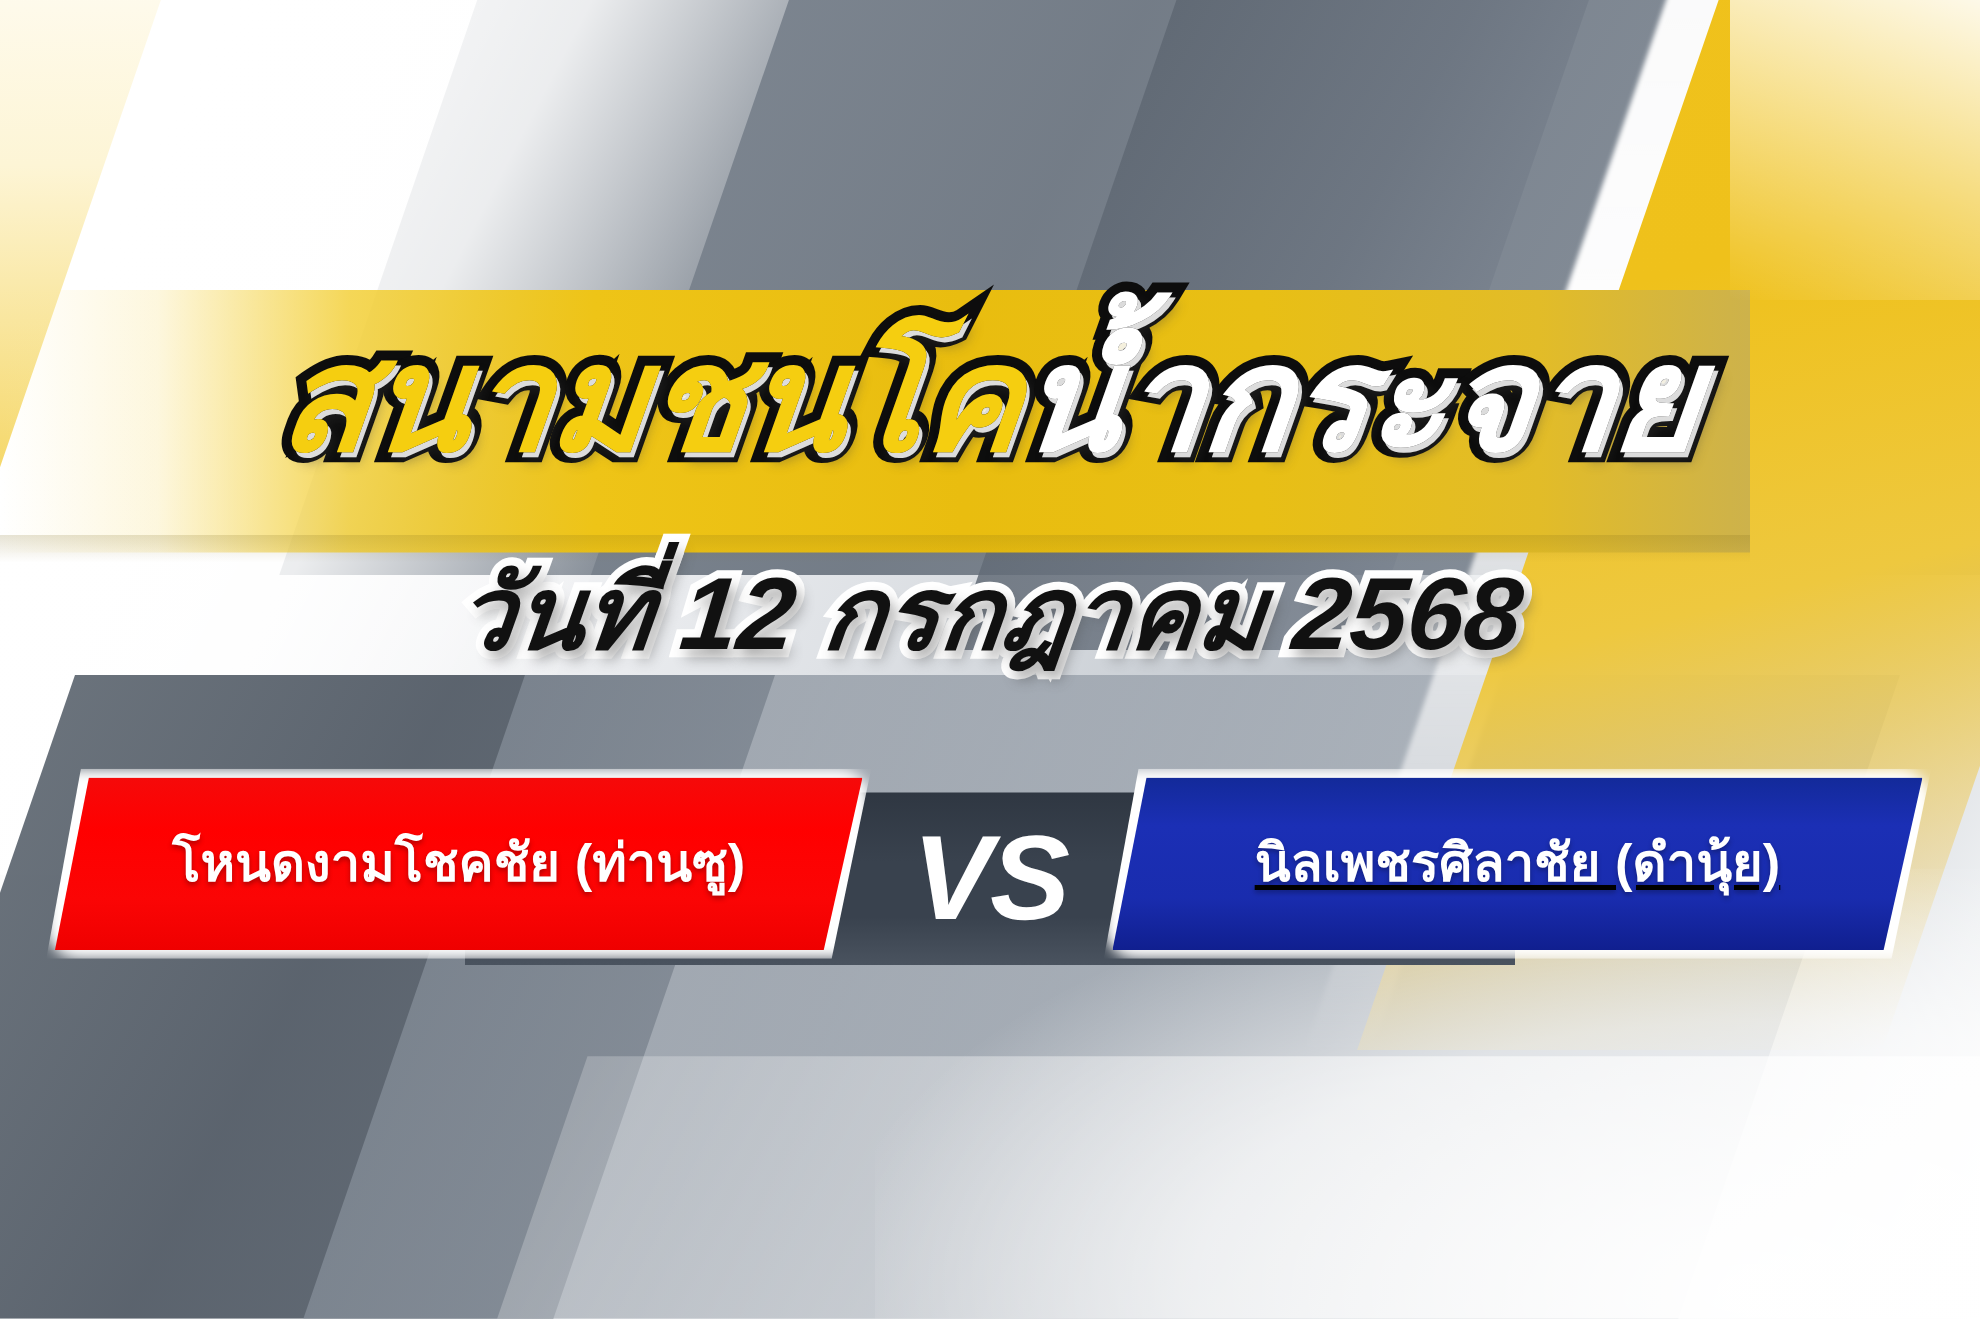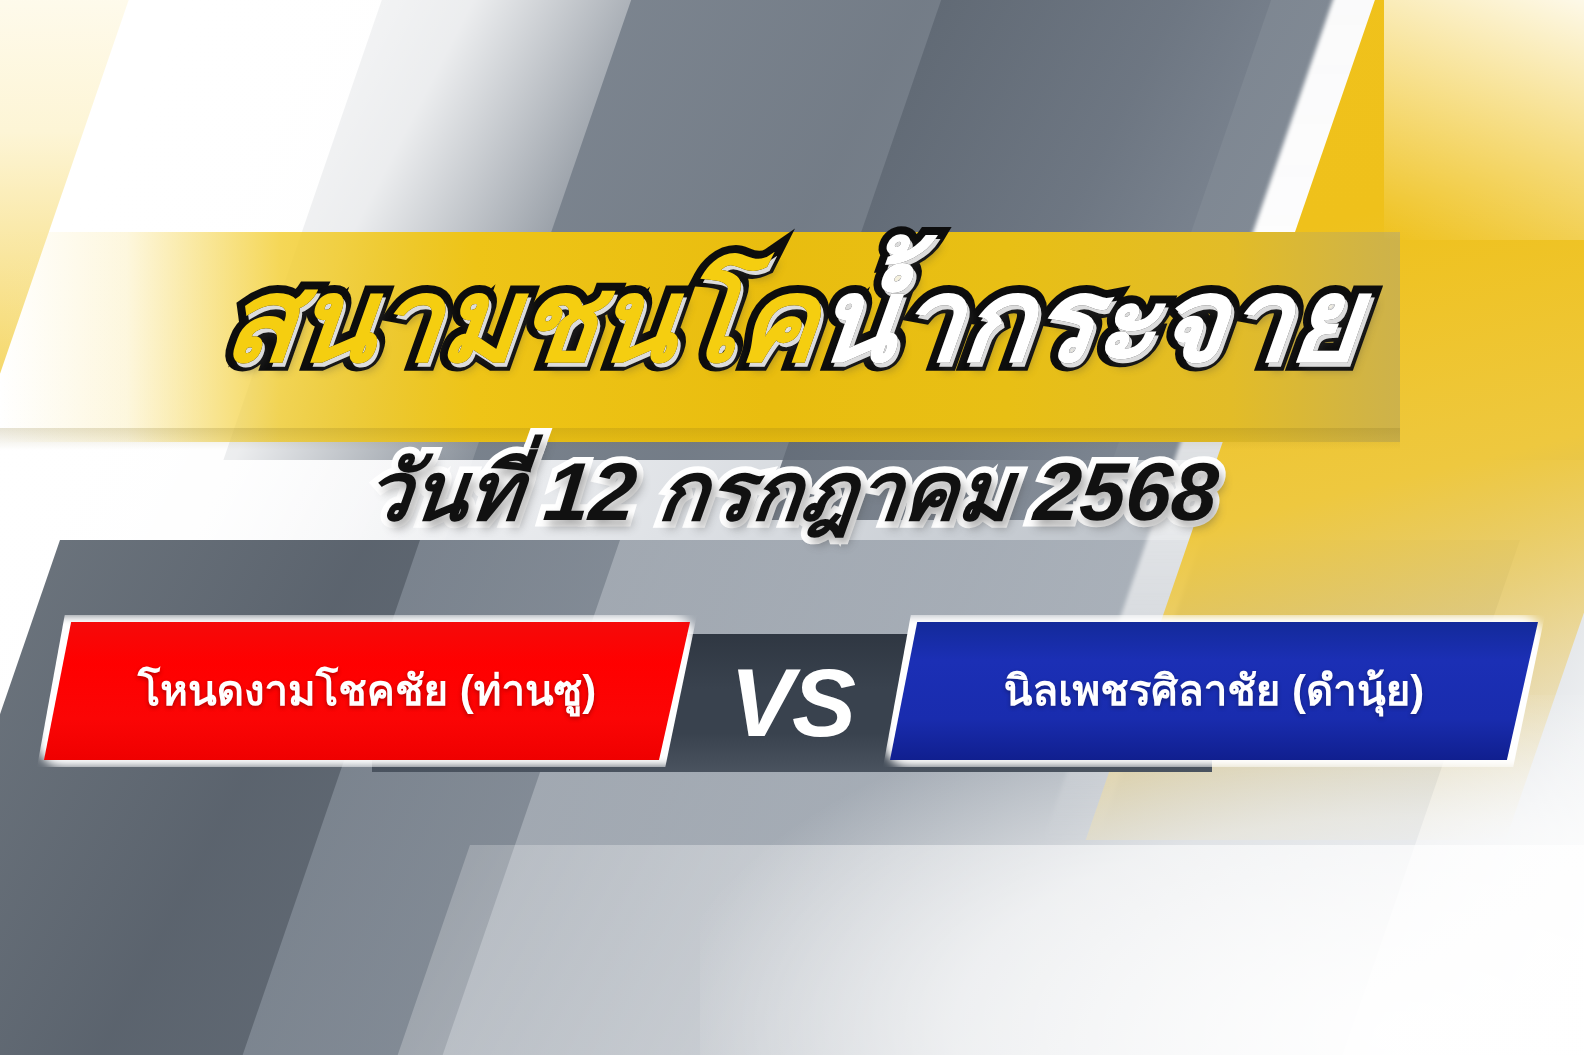--- a/index.html
+++ b/index.html
@@ -313,20 +313,21 @@
     border-radius: 26px;
     filter: blur(5px);
     z-index: 1;
   }
   #banner-red .banner-inner { z-index: 2; }
 
   
   #banner-blue {
     left: 890px;
     width: 648px;
+    text-decoration: underline;
   }
   #banner-blue .banner-inner {
     background: linear-gradient(180deg, #132a9a 0%, #1b2fb5 28%, #192cae 70%, #101f8f 100%);
     clip-path: polygon(4.2% 0%, 100% 0%, 95.2% 100%, 0% 100%);
     border-radius: 0;
     box-shadow: none;
     z-index: 2;
   }
   #banner-blue .banner-glow {
     position: absolute;

